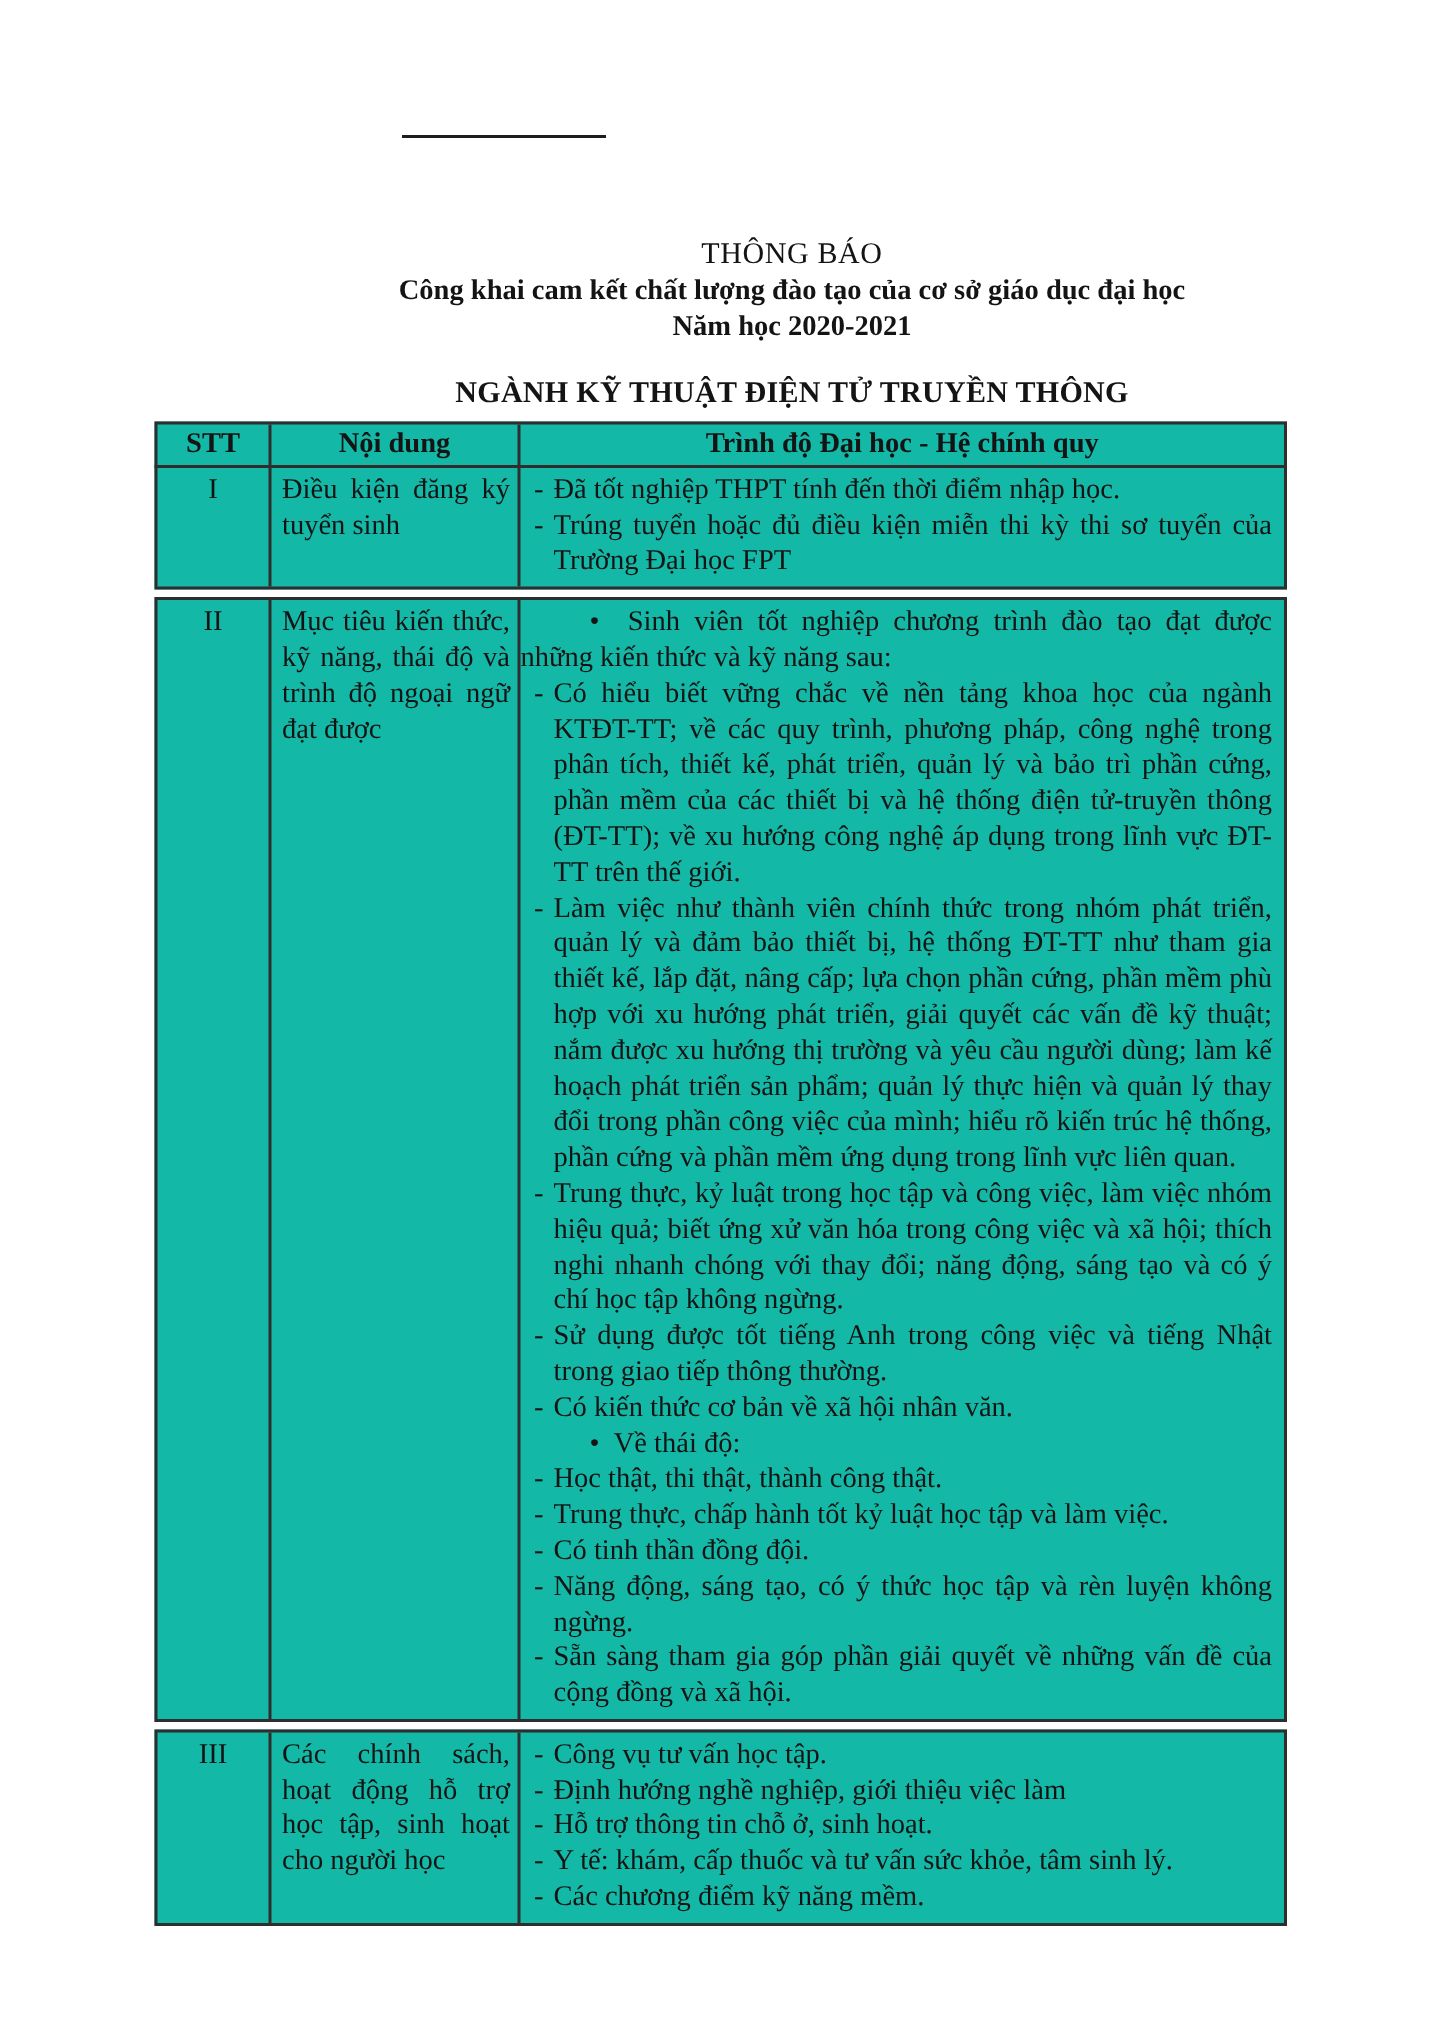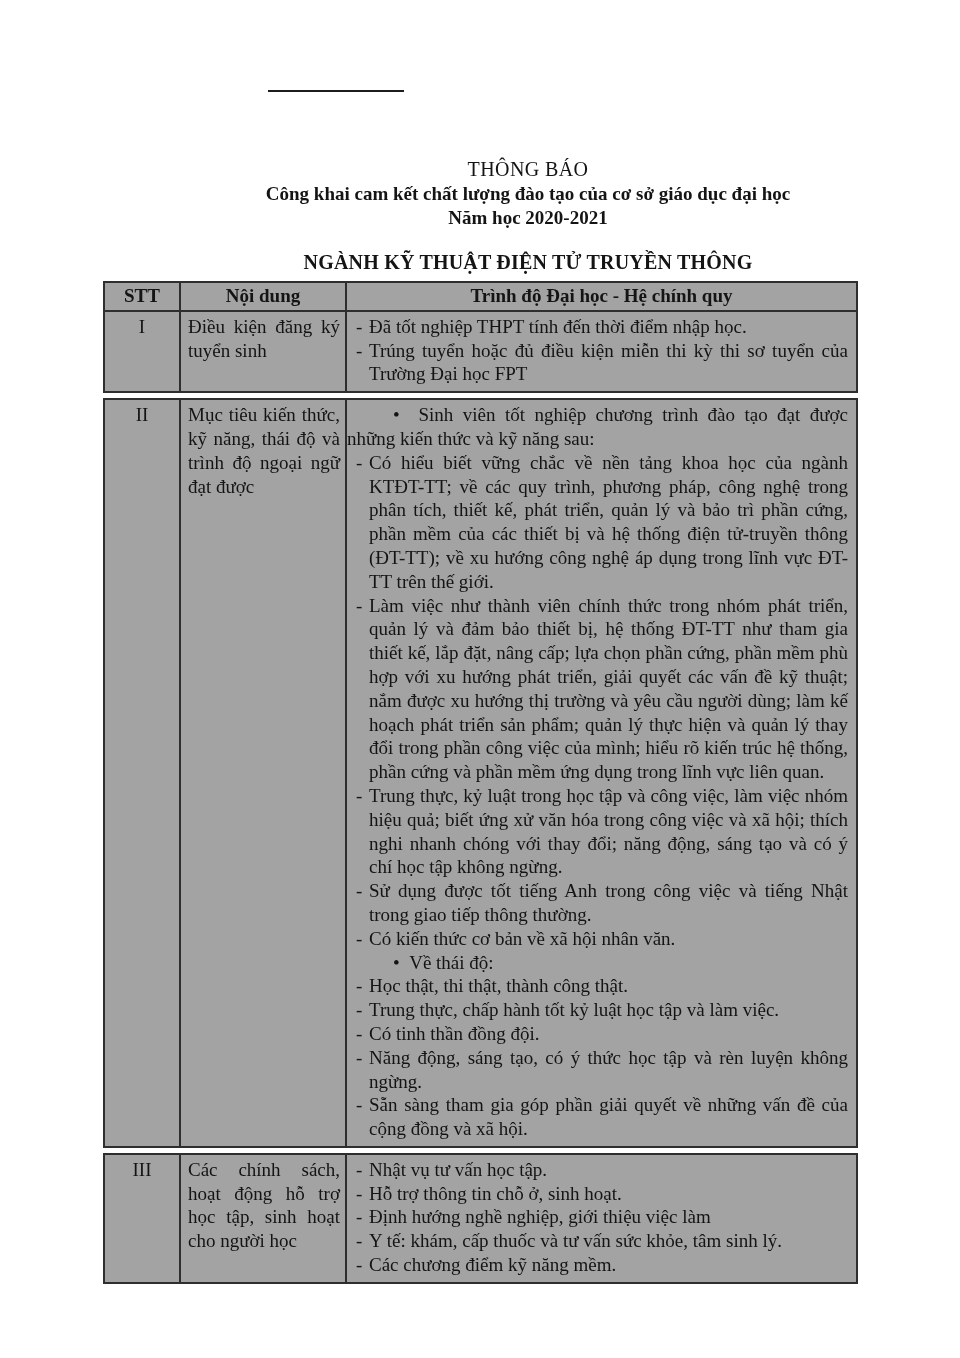--- a/index.html
+++ b/index.html
@@ -29,21 +29,21 @@
     text-align:center; font-size:20px; line-height:25px; font-weight:bold; letter-spacing:.2px;
   }
 
   
   .doc-table { position:absolute; left:103px; top:281px; width:755px; font-size:19px; line-height:23.8px; }
 
   .tgrid {
     display:grid;
     grid-template-columns:74px 166px 1fr;
     border:2px solid #2e2e2e;
-    background:#a3a3a3;
+    background:#14b8a6;
   }
   .thead { font-weight:bold; }
   .thead > div { text-align:center; padding:1px 2px 2px 2px; }
 
   .trow-1 { margin-top:-2px; min-height:69px; }
   .trow-2 { margin-top:5px; }
   .trow-3 { margin-top:5px; }
 
   .c-mid, .c-right { border-left:2px solid #2e2e2e; }
 
@@ -105,21 +105,21 @@
         <div class="item dash">Có tinh thần đồng đội.</div>
         <div class="item dash">Năng động, sáng tạo, có ý thức học tập và rèn luyện không ngừng.</div>
         <div class="item dash">Sẵn sàng tham gia góp phần giải quyết về những vấn đề của cộng đồng và xã hội.</div>
       </div>
   </div>
 
   <div class="tgrid trow-3">
     <div class="c-left c-stt">III</div>
     <div class="c-mid c-nd">Các chính sách, hoạt động hỗ trợ học tập, sinh hoạt cho người học</div>
     <div class="c-right c-detail">
-        <div class="item dash">Nhật vụ tư vấn học tập.</div>
+        <div class="item dash">Công vụ tư vấn học tập.</div>
+        <div class="item dash">Định hướng nghề nghiệp, giới thiệu việc làm</div>
         <div class="item dash">Hỗ trợ thông tin chỗ ở, sinh hoạt.</div>
-        <div class="item dash">Định hướng nghề nghiệp, giới thiệu việc làm</div>
         <div class="item dash">Y tế: khám, cấp thuốc và tư vấn sức khỏe, tâm sinh lý.</div>
         <div class="item dash">Các chương điểm kỹ năng mềm.</div>
       </div>
   </div>
 
 </div>
 
 </body></html>

